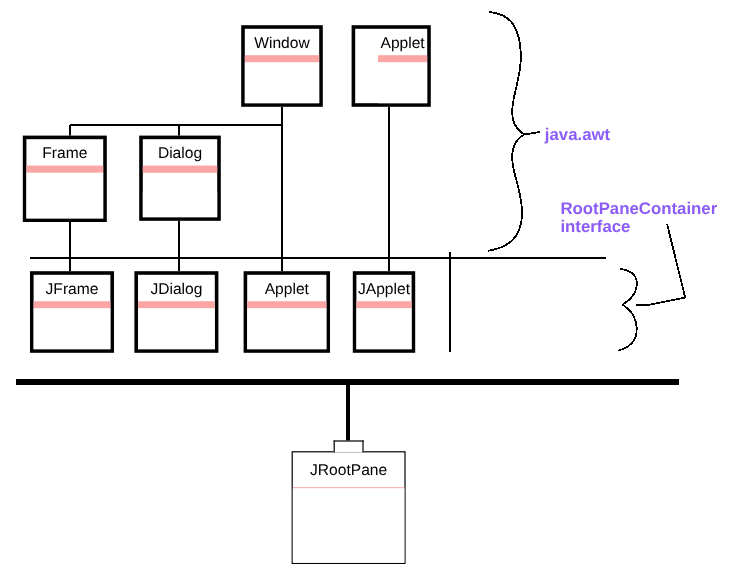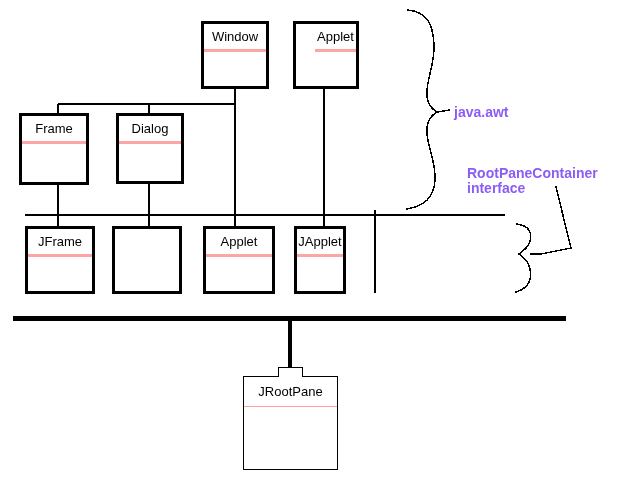--- a/index.html
+++ b/index.html
@@ -36,21 +36,21 @@
     flex-direction: column;
     z-index: 5;
   }
   .uml-box.thin {
     border-width: 1px;
   }
   .uml-head {
     box-sizing: border-box;
     height: 28px;
     flex: 0 0 28px;
-    border-bottom: 3px solid #fca5a5;
+    border-bottom: 6px solid #fca5a5;
     display: flex;
     align-items: center;
     justify-content: center;
     font-size: 13px;
     color: #000000;
     white-space: nowrap;
     line-height: 1;
   }
   .uml-box.thin .uml-head {
     border-bottom-width: 1px;
@@ -157,20 +157,21 @@
     <div class="uml-head">Dialog</div>
     <div class="uml-body"></div>
   </div>
 
   <div class="uml-box" style="left:25px; top:226px; width:70px; height:68px;">
     <div class="uml-head">JFrame</div>
     <div class="uml-body"></div>
   </div>
 
   <div class="uml-box" style="left:112px; top:226px; width:70px; height:68px;">
+    <div class="uml-head">JDialog</div>
     <div class="uml-body"></div>
   </div>
 
   <div class="uml-box" style="left:203px; top:226px; width:72px; height:68px;">
     <div class="uml-head">Applet</div>
     <div class="uml-body"></div>
   </div>
 
   <div class="uml-box" style="left:294px; top:226px; width:52px; height:68px;text-align:right;">
     <div class="uml-head">JApplet</div>

